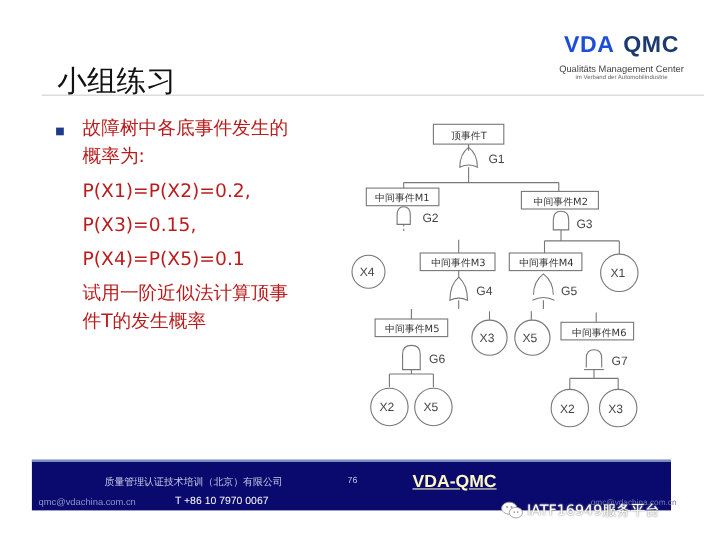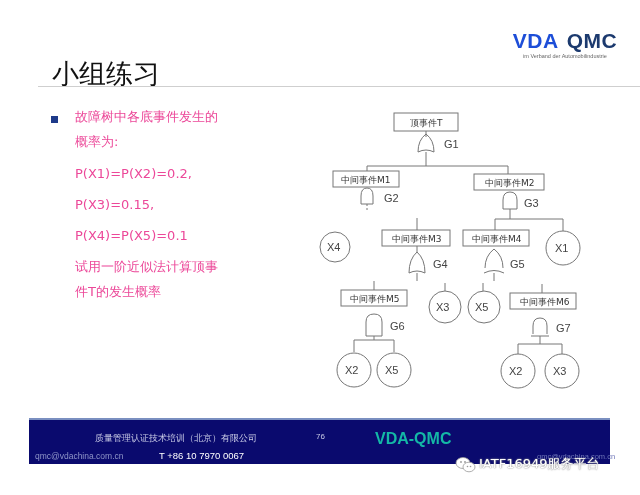--- a/index.html
+++ b/index.html
@@ -6,41 +6,42 @@
   body{width:640px;height:495px;background:#ffffff;position:relative;overflow:hidden;font-family:"DejaVu Sans","Liberation Sans",sans-serif;color:#222;}
   .logo{position:absolute;left:500px;top:30px;width:130px;text-align:center;}
   .logo-mark{font-family:"Liberation Sans",sans-serif;font-weight:bold;font-size:21px;letter-spacing:0.5px;line-height:22px;}
   .logo-vda{color:#1d4ed8;}
   .logo-qmc{color:#1c3a6e;margin-left:8px;margin-top:47px;}
   .logo-sub1{font-family:"Liberation Sans",sans-serif;font-size:8.5px;color:#444;margin-top:5px;line-height:10px;}
   .logo-sub2{font-family:"Liberation Sans",sans-serif;font-size:5.5px;color:#666;line-height:8px;}
   .title{position:absolute;left:52px;top:56px;font-size:27px;color:#111;}
   .title-rule{position:absolute;left:38px;top:86px;width:602px;height:1px;background:#cfcfcf;}
   .bullet{position:absolute;left:51px;top:116px;width:7px;height:7px;background:#1e3a8a;}
-  .text{position:absolute;left:75px;font-size:13px;color:#ec4899;line-height:18px;white-space:nowrap;}
+  .text{position:absolute;left:75px;font-size:17px;color:#b91c1c;line-height:18px;white-space:nowrap;}
   .diagram{position:absolute;left:0;top:0;width:640px;height:420px;}
   .footer{position:absolute;left:29px;top:418px;width:581px;height:44px;background:#0a0a6e;border-top:2px solid #7a8fc0;}
   .f-cn{position:absolute;left:6px;top:3px;font-size:20px;color:#ffffff;letter-spacing:1px;}
   .f-cnsub{position:absolute;left:66px;top:12px;font-size:9px;color:#c9cbe6;}
   .f-mail{position:absolute;left:6px;top:31px;font-size:8.5px;color:#8f95c8;font-family:"Liberation Sans",sans-serif;}
   .f-tel{position:absolute;left:130px;top:30px;font-size:9.5px;color:#ffffff;font-family:"Liberation Sans",sans-serif;}
   .f-page{position:absolute;left:287px;top:0;font-size:8px;color:#c9cbe6;font-family:"Liberation Sans",sans-serif;margin-top:12px;}
-  .f-brand{position:absolute;left:346px;top:10px;font-size:16px;color:#14b8a6;font-weight:bold;font-family:"Liberation Sans",sans-serif;}
+  .f-brand{position:absolute;left:346px;top:10px;font-size:16px;color:#fef9c3;font-weight:bold;font-family:"Liberation Sans",sans-serif;text-decoration:underline;}
   .f-brandsub{position:absolute;left:428px;top:16px;font-size:7.5px;color:#dfe0f0;font-family:"Liberation Sans",sans-serif;}
   .f-mail2{position:absolute;left:508px;top:32px;font-size:7.5px;color:#6f76b8;font-family:"Liberation Sans",sans-serif;}
   .wm{position:absolute;left:455px;top:455px;font-size:13px;color:#ffffff;text-shadow:0 0 1px #888,0 0 2px #999;white-space:nowrap;}
   .wm-icon{display:inline-block;vertical-align:middle;margin-right:2px;}
 </style>
 </head>
 <body>
 
 <div class="logo">
   <div class="logo-mark">
     <span class="logo-vda">VDA</span><span class="logo-qmc">QMC</span>
   </div>
+  <div class="logo-sub1">Qualitäts Management Center</div>
   <div class="logo-sub2">im Verband der Automobilindustrie</div>
 </div>
 
 <div class="title">小组练习</div>
 <div class="title-rule"></div>
 
 <div class="bullet"></div>
 <div class="text" style="top:108px">故障树中各底事件发生的</div>
 <div class="text" style="top:133px">概率为:</div>
 <div class="text" style="top:165px">P(X1)=P(X2)=0.2,</div>

